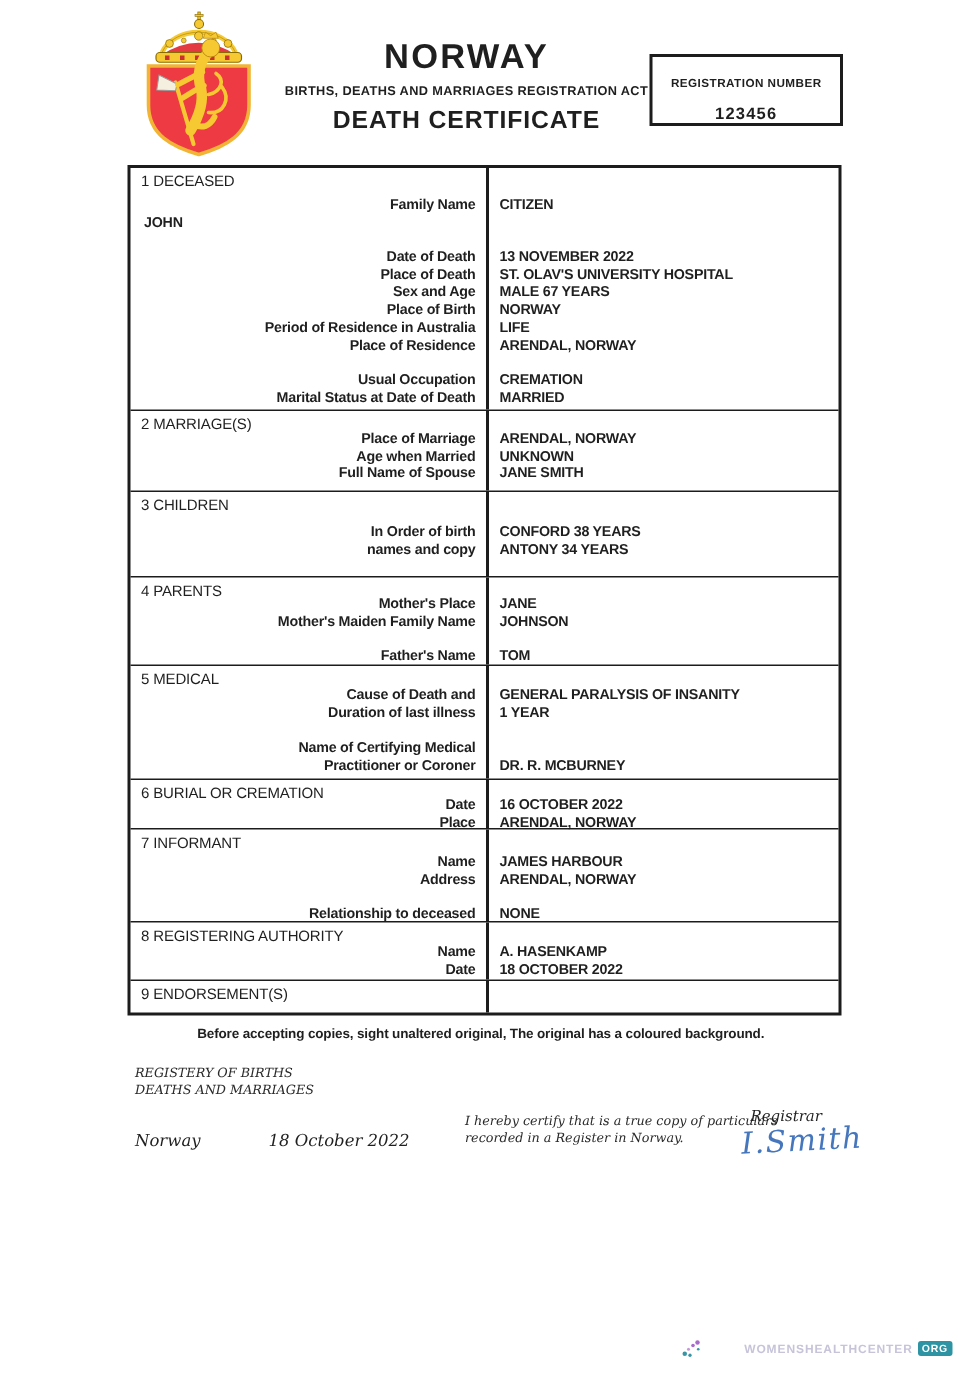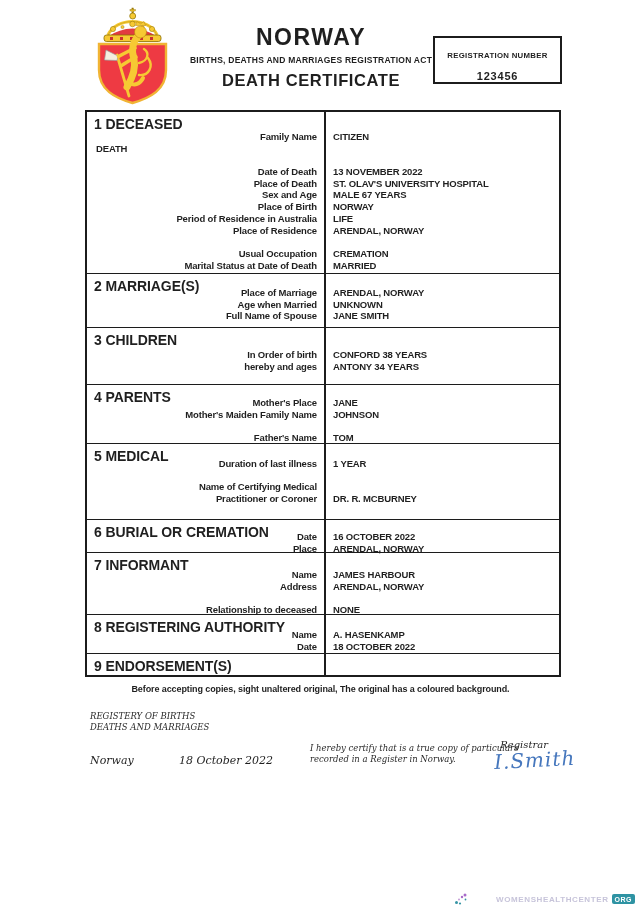--- a/index.html
+++ b/index.html
@@ -16,21 +16,21 @@
            border:2px solid #1c1c1c;box-sizing:border-box;text-align:center;}
   .reg-label{font-size:7.8px;font-weight:700;letter-spacing:.3px;margin-top:13px;}
   .reg-number{font-size:11px;font-weight:700;letter-spacing:.8px;margin-top:10px;}
 
   
   .cert-table{position:absolute;left:85px;top:110px;width:476px;border:2px solid #1c1c1c;
               box-sizing:border-box;background:#fff;}
   .section{position:relative;border-bottom:1.5px solid #1c1c1c;box-sizing:border-box;}
   .section:last-child{border-bottom:none;}
   .vline{position:absolute;left:237px;top:0;bottom:0;width:1.5px;background:#1c1c1c;}
-  .sec-title{position:absolute;top:4px;left:7px;font-size:14px;font-weight:700;letter-spacing:-.1px;}
+  .sec-title{position:absolute;top:4px;left:7px;font-size:10px;font-weight:400;letter-spacing:-.1px;}
   .rows{width:100%;}
   .row{display:flex;height:11.7px;line-height:11.7px;font-size:9.5px;font-weight:700;letter-spacing:-.15px;}
   .lbl{width:237px;box-sizing:border-box;text-align:right;padding-right:7px;white-space:nowrap;}
   .val{flex:1;padding-left:9px;white-space:nowrap;}
   .s1{height:162px;}.s1 .rows{padding-top:19px;}
   .s2{height:54px;} .s2 .rows{padding-top:13px;}
   .s3{height:57px;} .s3 .rows{padding-top:21px;}
   .s4{height:59px;} .s4 .rows{padding-top:12px;}
   .s5{height:76px;} .s5 .rows{padding-top:14px;}
   .s6{height:33px;} .s6 .rows{padding-top:11px;}
@@ -123,21 +123,21 @@
 
     <div class="section s1">
       <div class="vline"></div>
       <div class="sec-title">1 DECEASED</div>
       <div class="rows">
         <div class="row">
             <div class="lbl">Family Name</div>
             <div class="val">CITIZEN</div>
           </div>
         <div class="row">
-            <div class="val">DEATH</div>
+            <div class="val">JOHN</div>
           </div>
         <div class="row">
             <div class="lbl"></div>
             <div class="val"></div>
           </div>
         <div class="row">
             <div class="lbl">Date of Death</div>
             <div class="val">13 NOVEMBER 2022</div>
           </div>
         <div class="row">
@@ -196,21 +196,21 @@
 
     <div class="section s3">
       <div class="vline"></div>
       <div class="sec-title">3 CHILDREN</div>
       <div class="rows">
         <div class="row">
             <div class="lbl">In Order of birth</div>
             <div class="val">CONFORD 38 YEARS</div>
           </div>
         <div class="row">
-            <div class="lbl">hereby and ages</div>
+            <div class="lbl">names and copy</div>
             <div class="val">ANTONY 34 YEARS</div>
           </div>
       </div>
     </div>
 
     <div class="section s4">
       <div class="vline"></div>
       <div class="sec-title">4 PARENTS</div>
       <div class="rows">
         <div class="row">
@@ -229,20 +229,24 @@
             <div class="lbl">Father's Name</div>
             <div class="val">TOM</div>
           </div>
       </div>
     </div>
 
     <div class="section s5">
       <div class="vline"></div>
       <div class="sec-title">5 MEDICAL</div>
       <div class="rows">
+        <div class="row">
+            <div class="lbl">Cause of Death and</div>
+            <div class="val">GENERAL PARALYSIS OF INSANITY</div>
+          </div>
         <div class="row">
             <div class="lbl">Duration of last illness</div>
             <div class="val">1 YEAR</div>
           </div>
         <div class="row">
             <div class="lbl"></div>
             <div class="val"></div>
           </div>
         <div class="row">
             <div class="lbl">Name of Certifying Medical</div>

